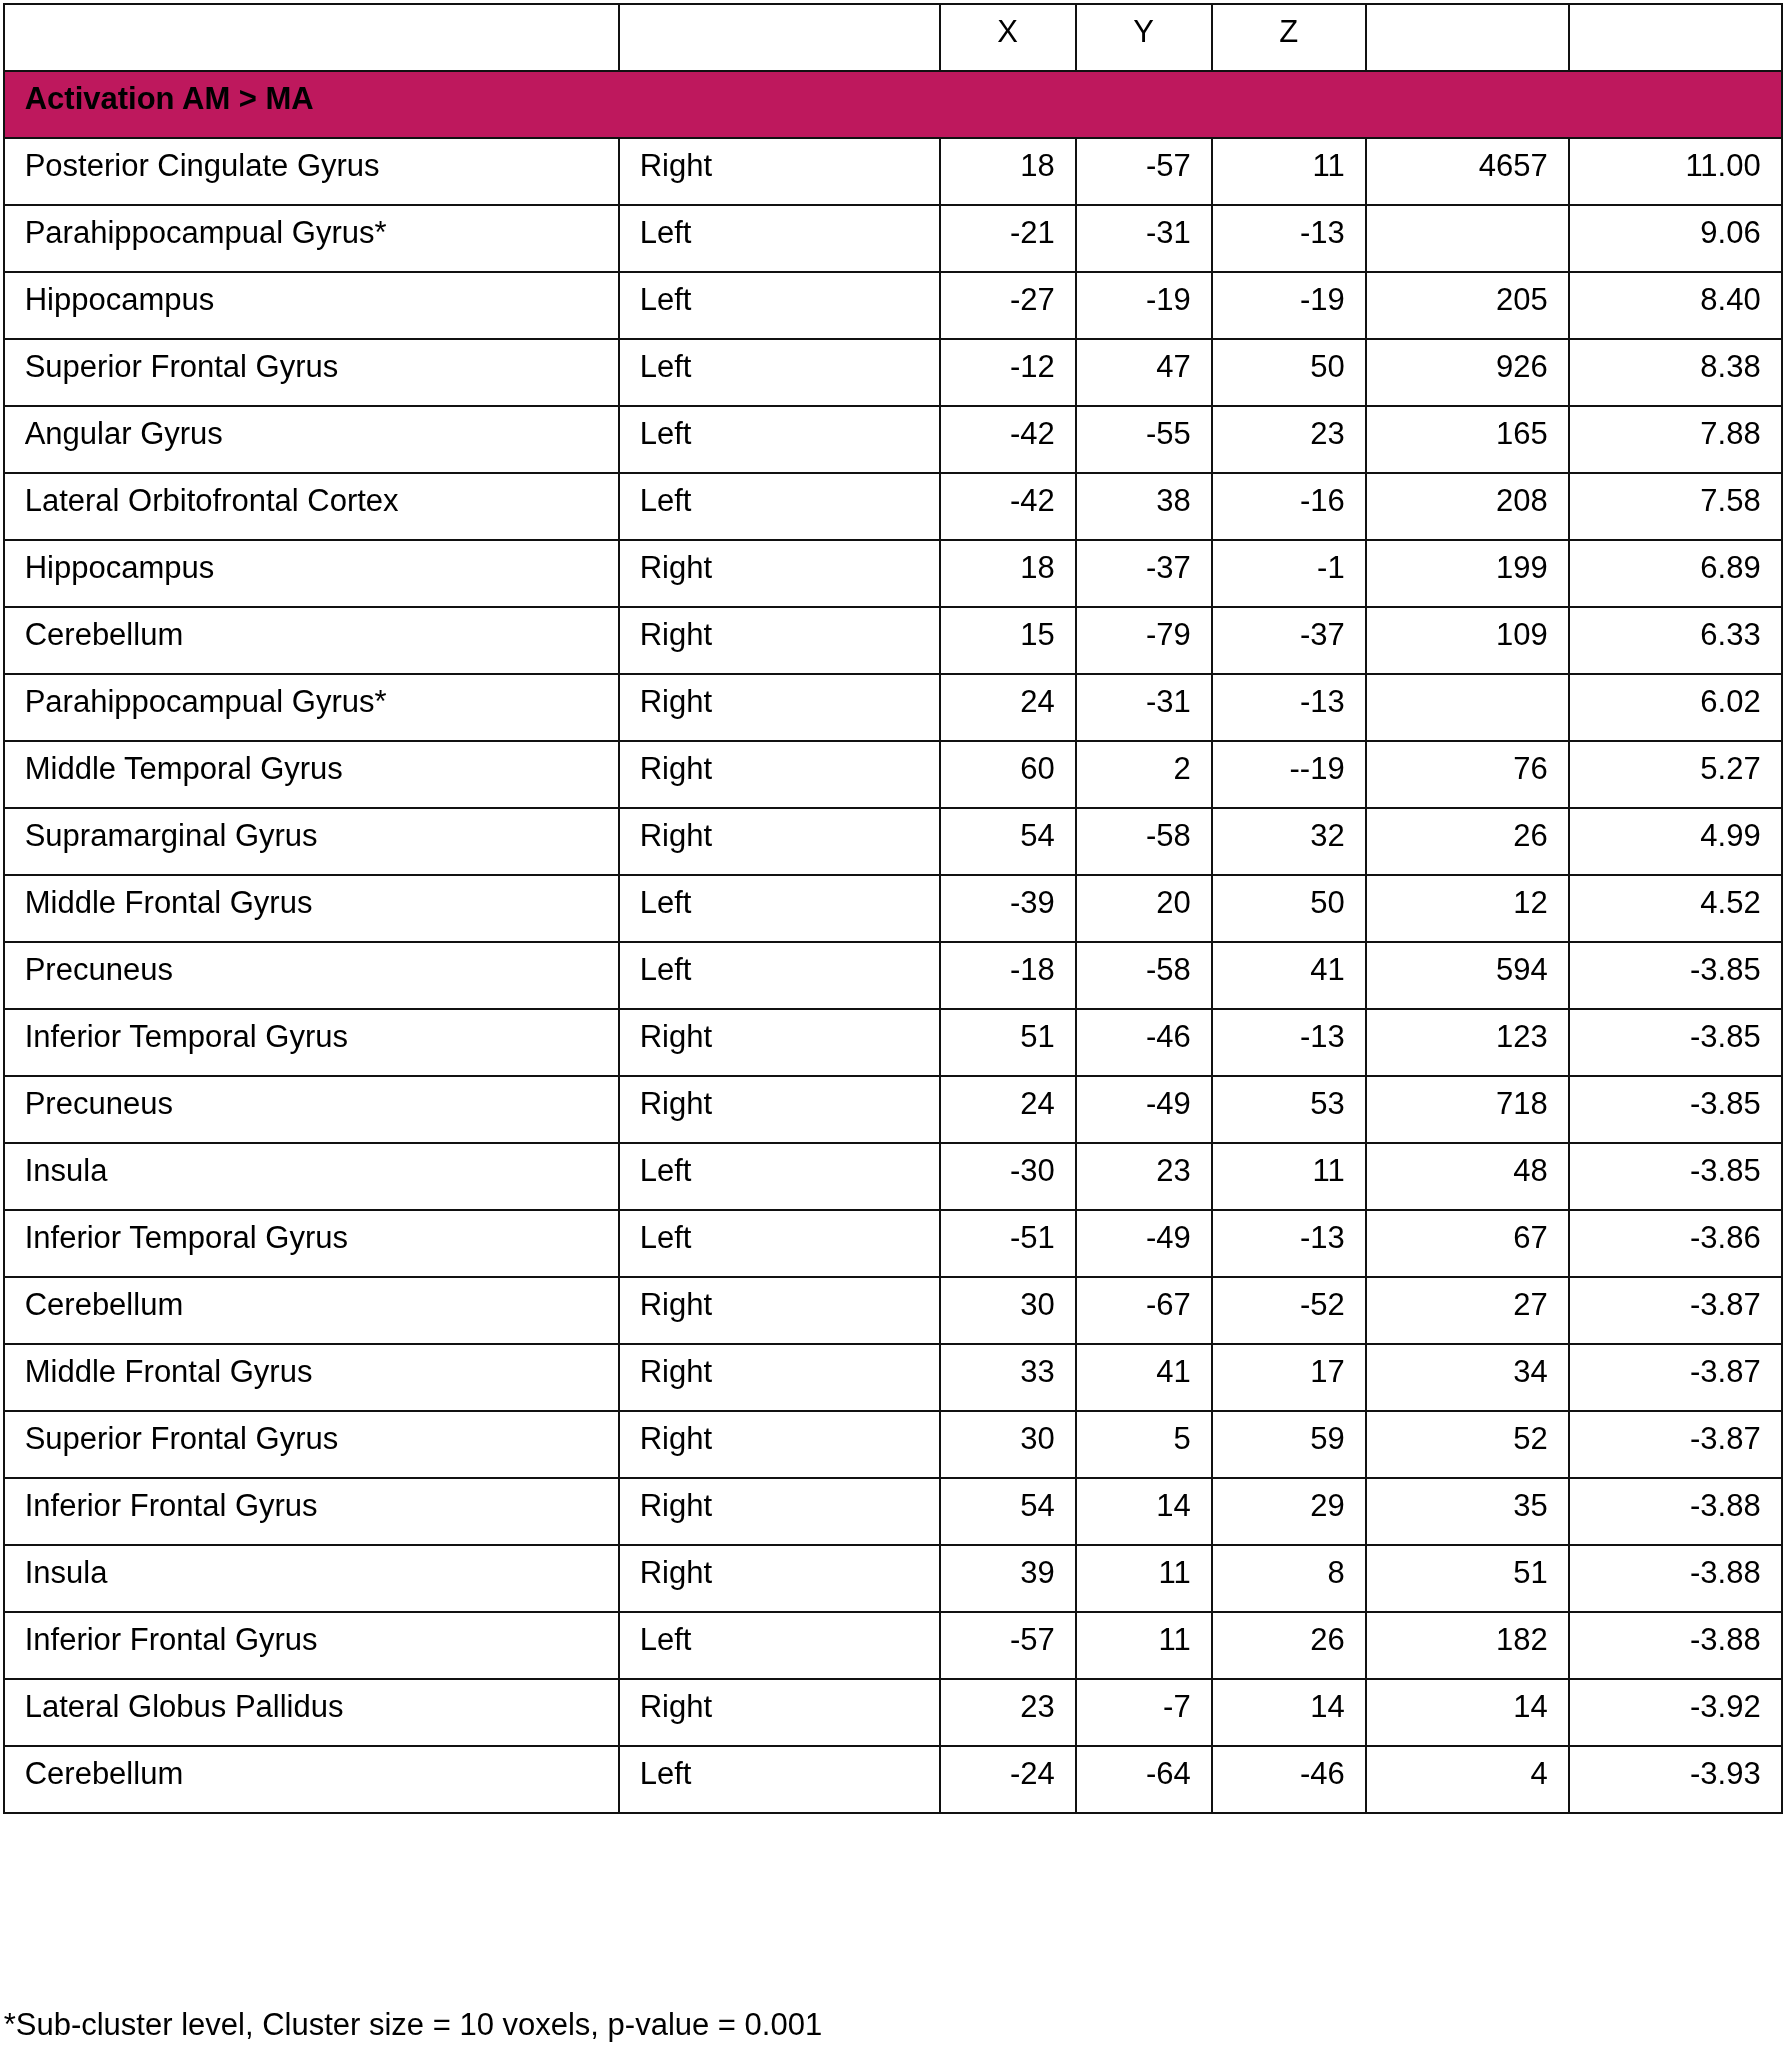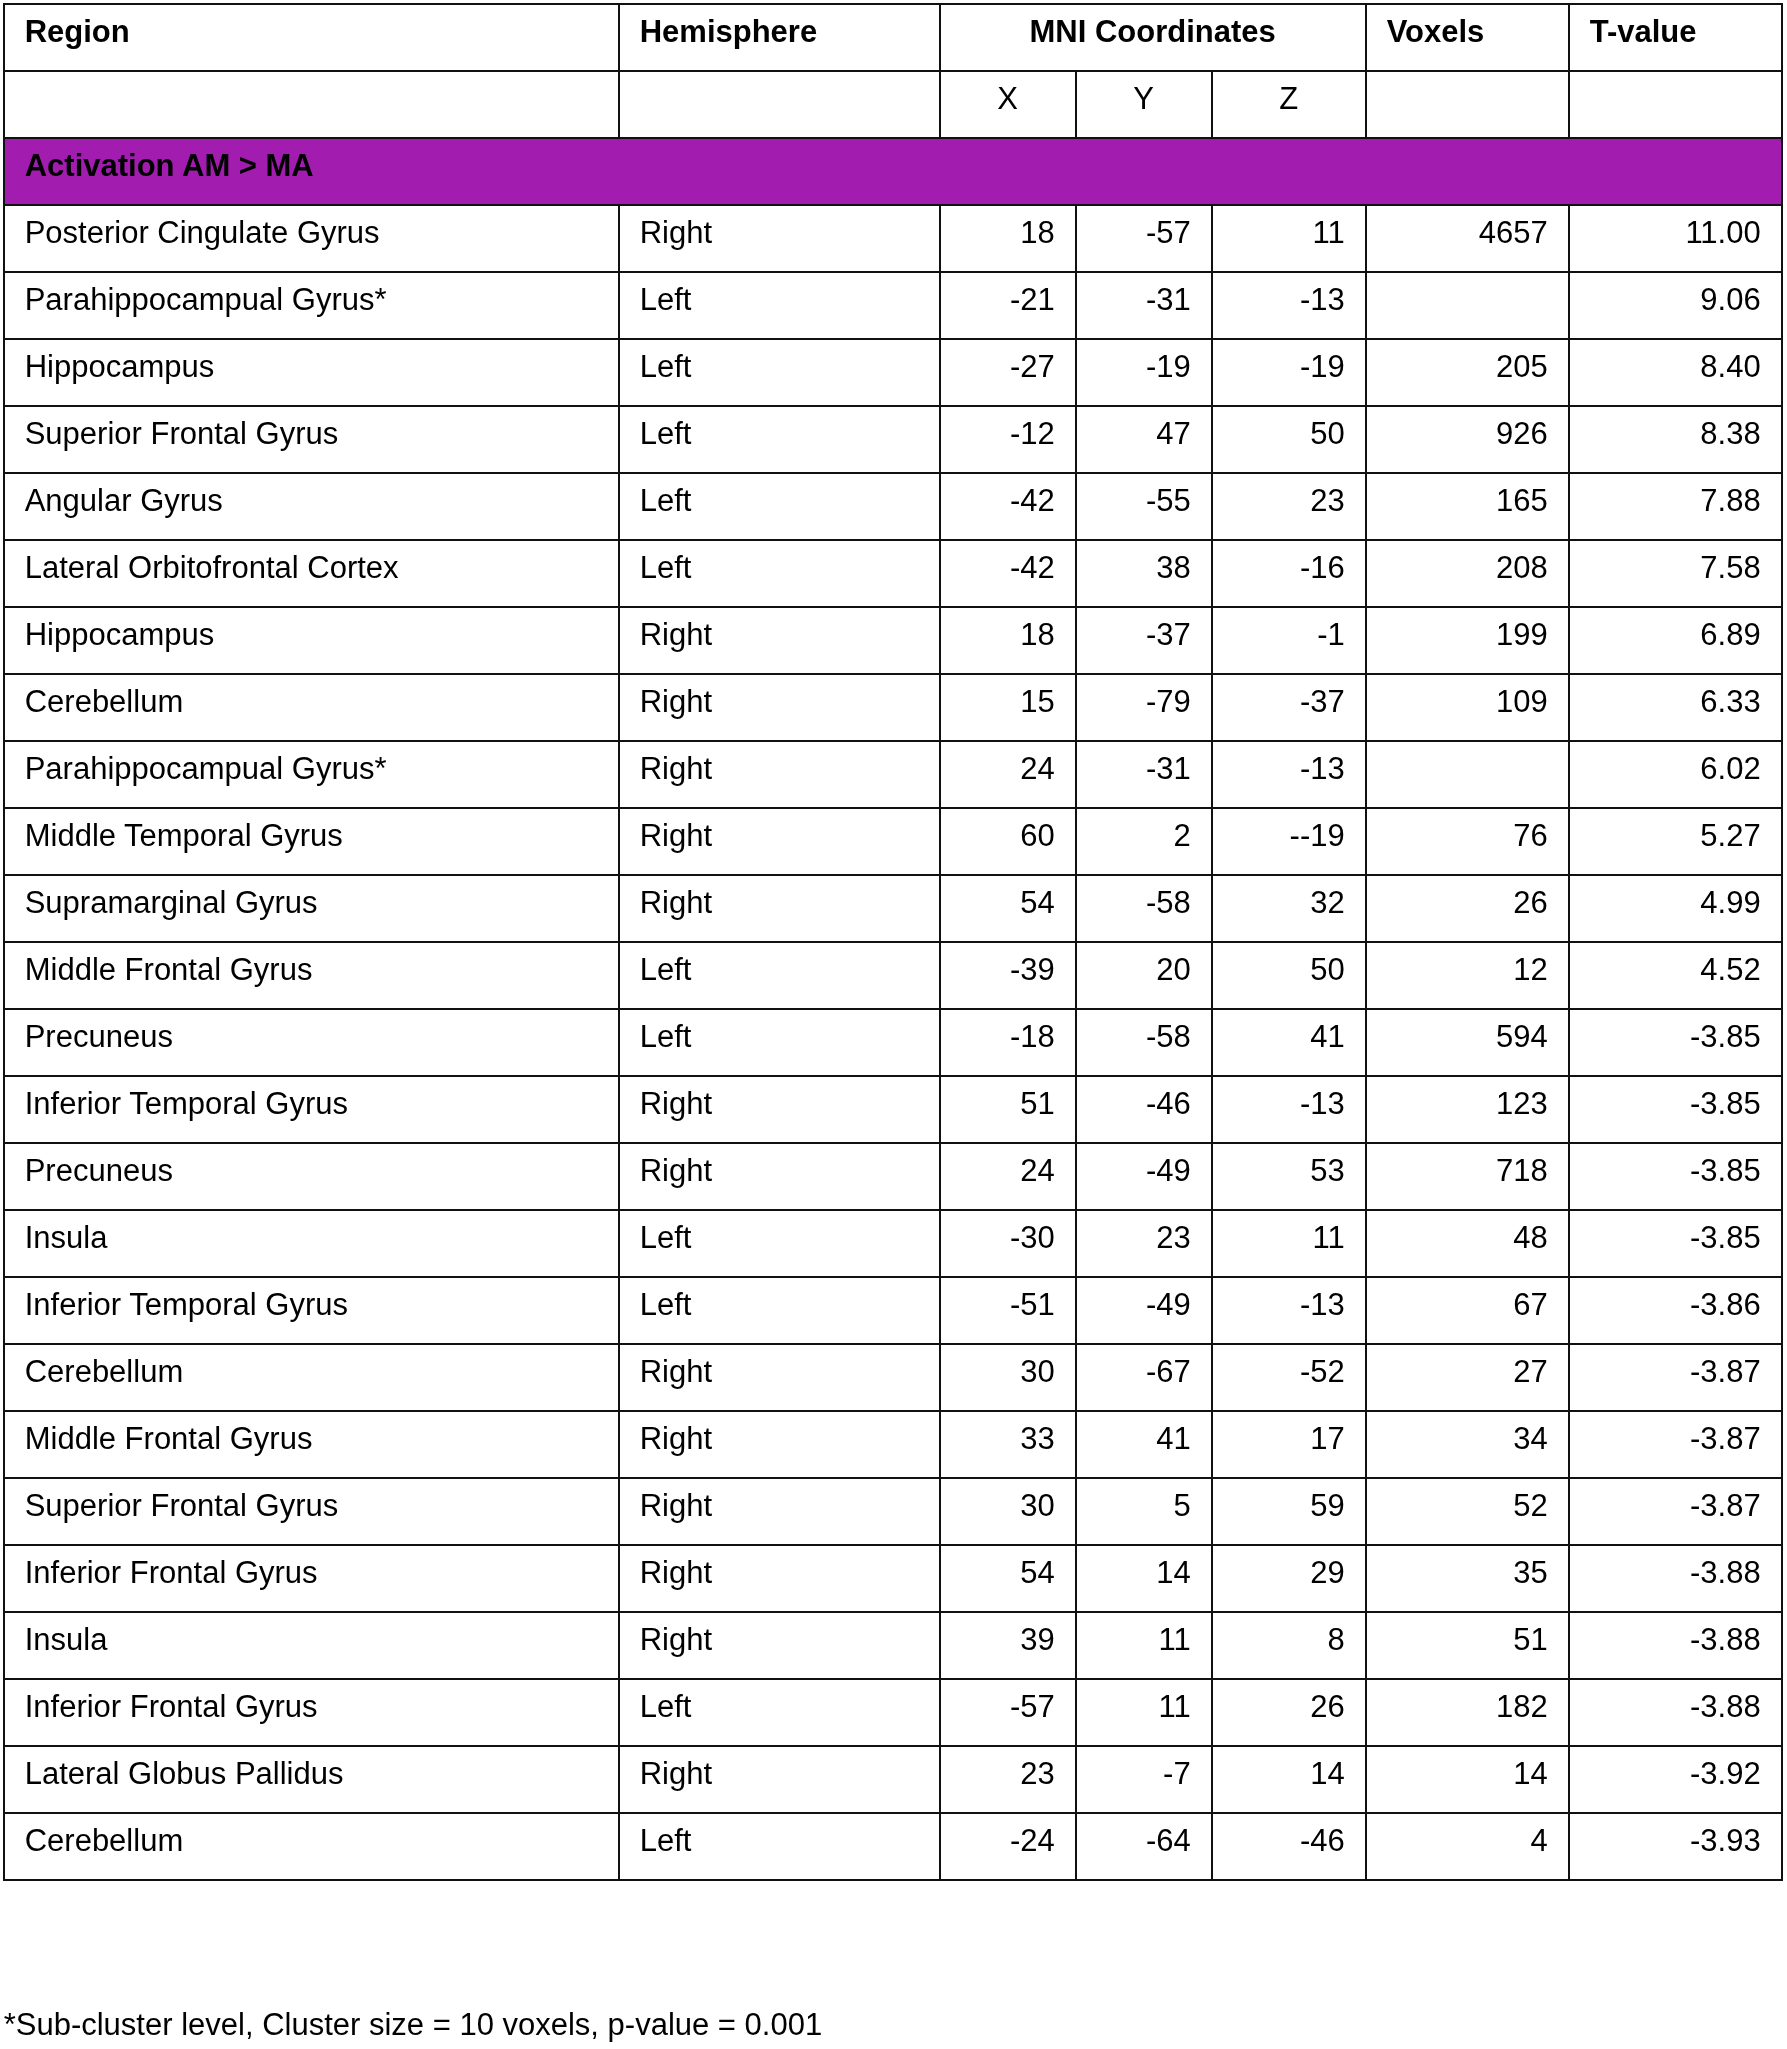--- a/index.html
+++ b/index.html
@@ -3,21 +3,21 @@
 <meta charset="utf-8">
 <style>
   html, body { margin: 0; padding: 0; background: #ffffff; }
   body { width: 1787px; height: 2049px; position: relative; font-family: "Liberation Sans", sans-serif; color: #000; overflow: hidden; }
   table.results { position: absolute; left: 2.7px; top: 2.7px; border-collapse: collapse; table-layout: fixed; width: 1777px; }
   table.results td { border: 2.3px solid #111; height: 62px; padding: 0 20px; font-size: 31px; white-space: nowrap; vertical-align: top; padding-top: 9.1px; box-sizing: border-box; }
   table.results tr { height: 67px; }
   .hdr td { font-weight: bold; }
   .center { text-align: center; }
   .num { text-align: right; }
-  .section td { background: #a21caf; font-weight: bold; }
+  .section td { background: #be185d; font-weight: bold; }
   .footnote { position: absolute; left: 3.7px; top: 2007px; font-size: 31px; white-space: nowrap; }
   col.c-region { width: 615px; }
   col.c-hemi { width: 321px; }
   col.c-x { width: 136px; }
   col.c-y { width: 136px; }
   col.c-z { width: 154px; }
   col.c-vox { width: 203px; }
   col.c-t { width: 213px; }
 </style>
 </head>
@@ -27,27 +27,20 @@
   <colgroup>
     <col class="c-region">
       <col class="c-hemi">
       <col class="c-x">
       <col class="c-y">
       <col class="c-z">
       <col class="c-vox">
       <col class="c-t">
   </colgroup>
   <tbody id="tbody">
-    <tr class="hdr">
-      <td>Region</td>
-      <td>Hemisphere</td>
-      <td colspan="3" class="center">MNI Coordinates</td>
-      <td>Voxels</td>
-      <td>T-value</td>
-    </tr>
     <tr>
       <td></td>
       <td></td>
       <td class="center">X</td>
       <td class="center">Y</td>
       <td class="center">Z</td>
       <td></td>
       <td></td>
     </tr>
   <tr class="section">

